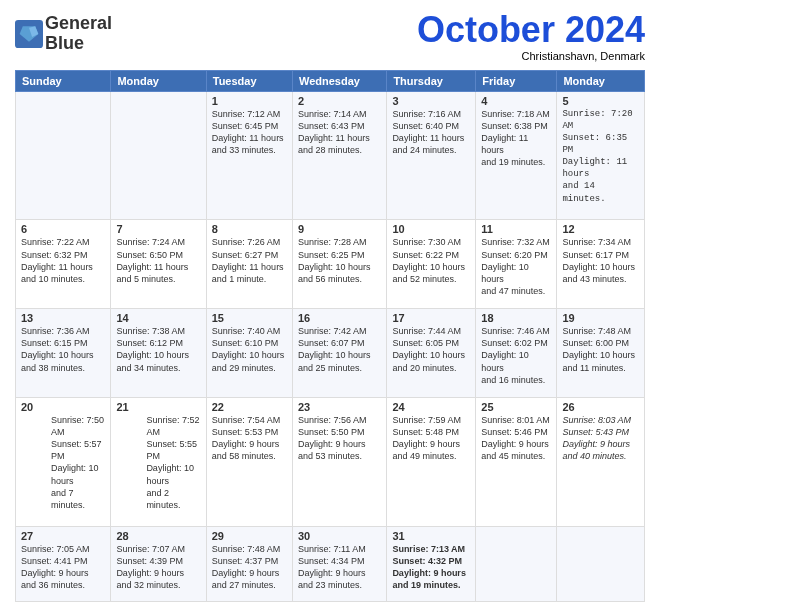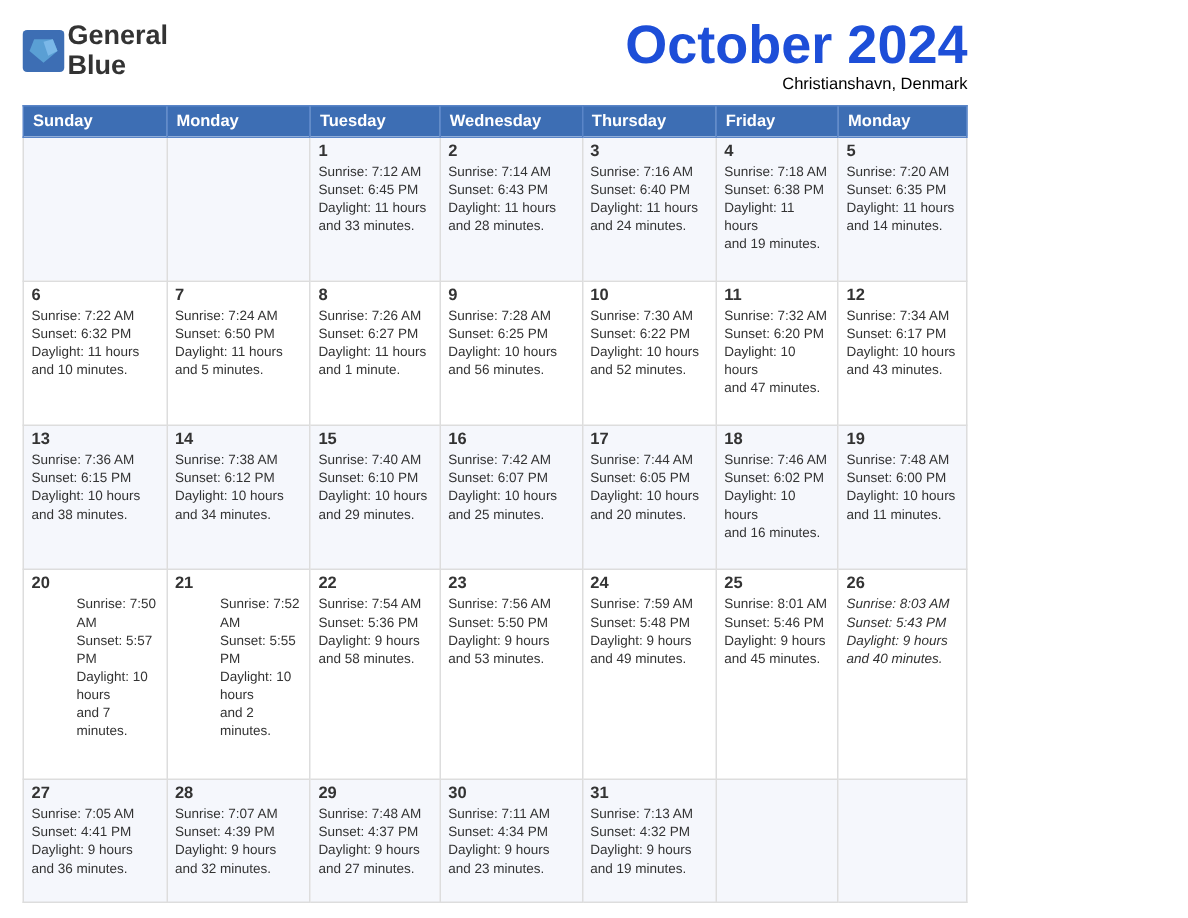--- a/index.html
+++ b/index.html
@@ -154,21 +154,21 @@
           </td>
           <td>
             <span class="day-number">4</span>
             <div class="day-info" style="white-space: pre-line;">Sunrise: 7:18 AM
 Sunset: 6:38 PM
 Daylight: 11 hours
 and 19 minutes.</div>
           </td>
           <td>
             <span class="day-number">5</span>
-            <div class="day-info" style="white-space: pre-line;">Sunrise: 7:20 AM
+            <div class="day-info" style="white-space: pre-line; font-family: Liberation Mono, monospace;">Sunrise: 7:20 AM
 Sunset: 6:35 PM
 Daylight: 11 hours
 and 14 minutes.</div>
           </td>
         </tr>
         <tr>
           <td>
             <span class="day-number">6</span>
             <div class="day-info" style="white-space: pre-line;">Sunrise: 7:22 AM
 Sunset: 6:32 PM
@@ -280,21 +280,21 @@
           <td>
             <span class="day-number">21</span>
             <div class="day-info" style="white-space: pre-line; margin-left: 30px;">Sunrise: 7:52 AM
 Sunset: 5:55 PM
 Daylight: 10 hours
 and 2 minutes.</div>
           </td>
           <td>
             <span class="day-number">22</span>
             <div class="day-info" style="white-space: pre-line;">Sunrise: 7:54 AM
-Sunset: 5:36 PM
+Sunset: 5:53 PM
 Daylight: 9 hours
 and 58 minutes.</div>
           </td>
           <td>
             <span class="day-number">23</span>
             <div class="day-info" style="white-space: pre-line;">Sunrise: 7:56 AM
 Sunset: 5:50 PM
 Daylight: 9 hours
 and 53 minutes.</div>
           </td>
@@ -344,21 +344,21 @@
           </td>
           <td>
             <span class="day-number">30</span>
             <div class="day-info" style="white-space: pre-line;">Sunrise: 7:11 AM
 Sunset: 4:34 PM
 Daylight: 9 hours
 and 23 minutes.</div>
           </td>
           <td>
             <span class="day-number">31</span>
-            <div class="day-info" style="white-space: pre-line;">Sunrise: 7:13 AM
+            <div class="day-info" style="white-space: pre-line; font-weight: bold;">Sunrise: 7:13 AM
 Sunset: 4:32 PM
 Daylight: 9 hours
 and 19 minutes.</div>
           </td>
           <td></td>
           <td></td>
         </tr>
       </tbody>
   </table>
 </div>

